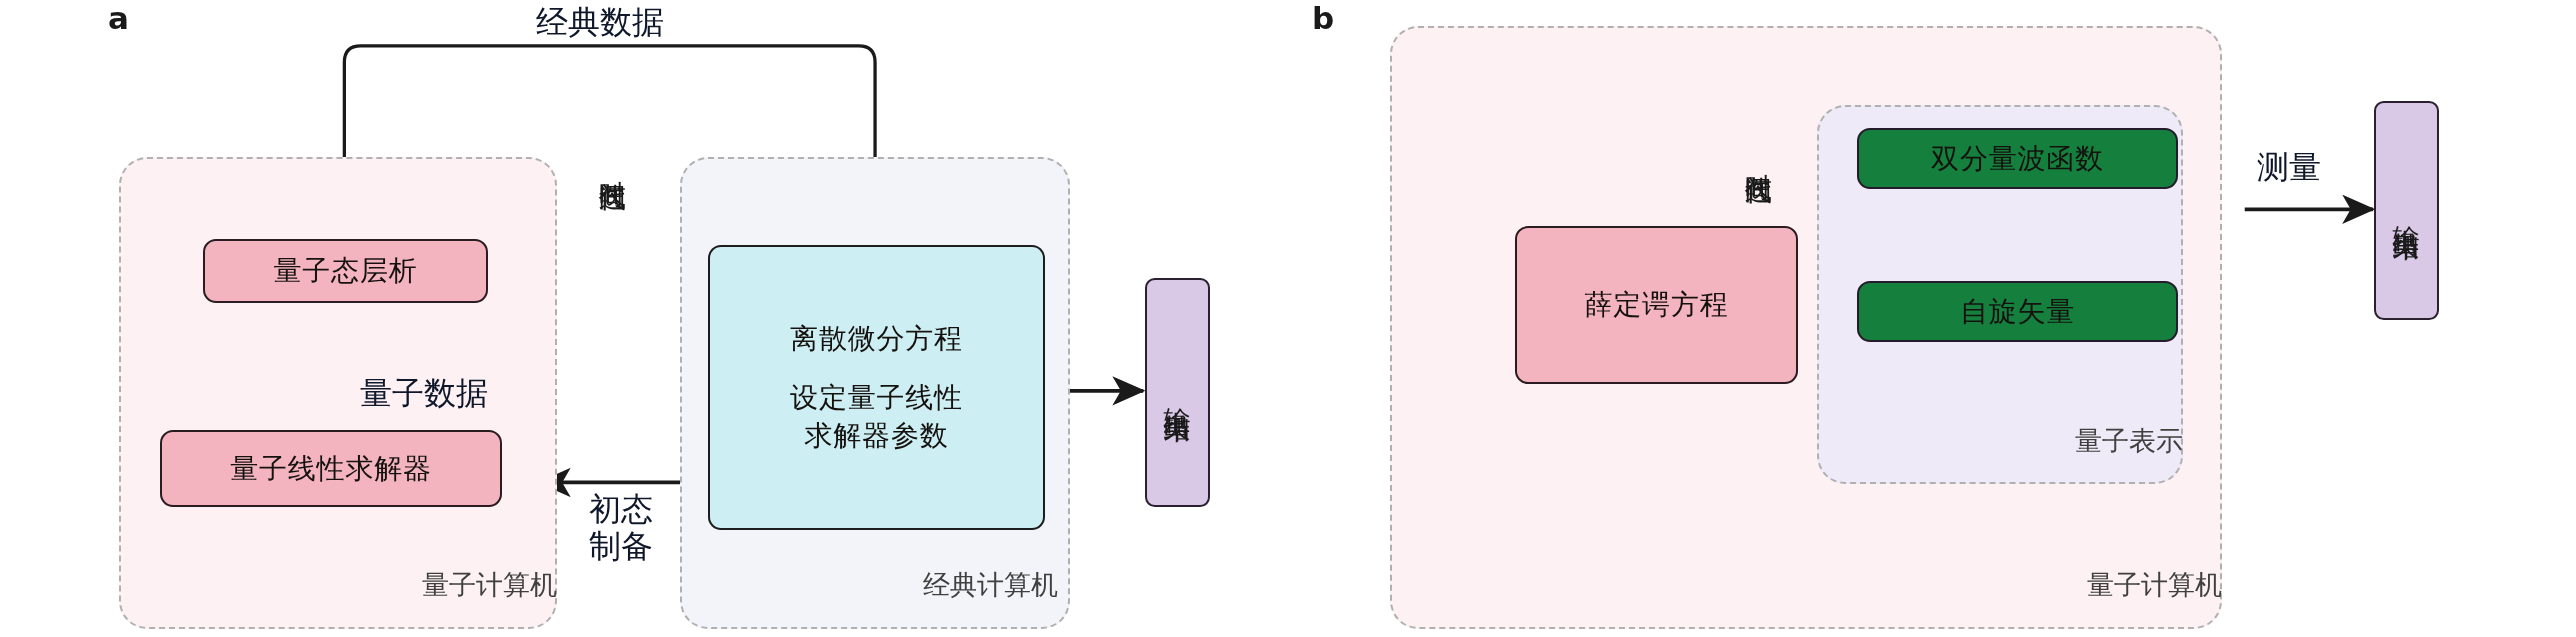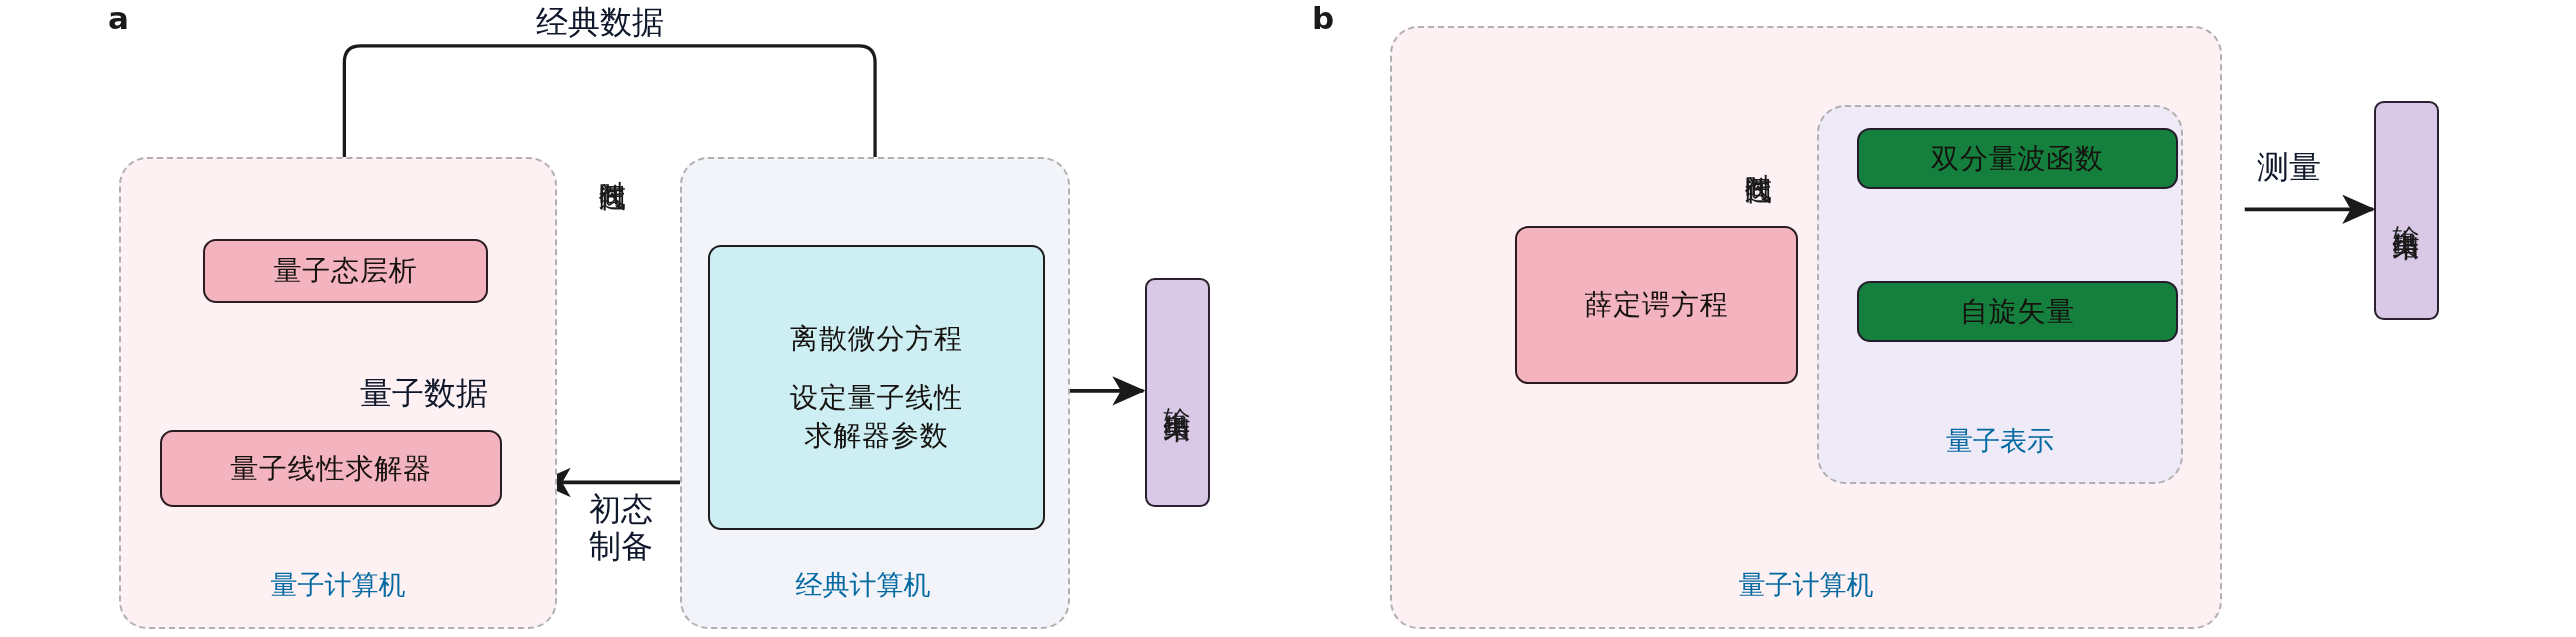--- a/index.html
+++ b/index.html
@@ -30,23 +30,23 @@
     border-radius:28px;
     box-sizing:border-box;
   }
   .dashed-pink{ background:#fdf1f3; }
   .dashed-blue{ background:#f2f4f9; }
   .dashed-lav { background:#eeeaf7; }
 
   .container-label{
     position:absolute;
     font-size:27px;
-    color:#0369a1;
+    color:#404040;
     white-space:nowrap;
-    text-align:center;
+    text-align:right;
     line-height:1.15;
   }
 
   
   .node{
     position:absolute;
     box-sizing:border-box;
     border:2px solid #241a1d;
     border-radius:13px;
     display:flex;

